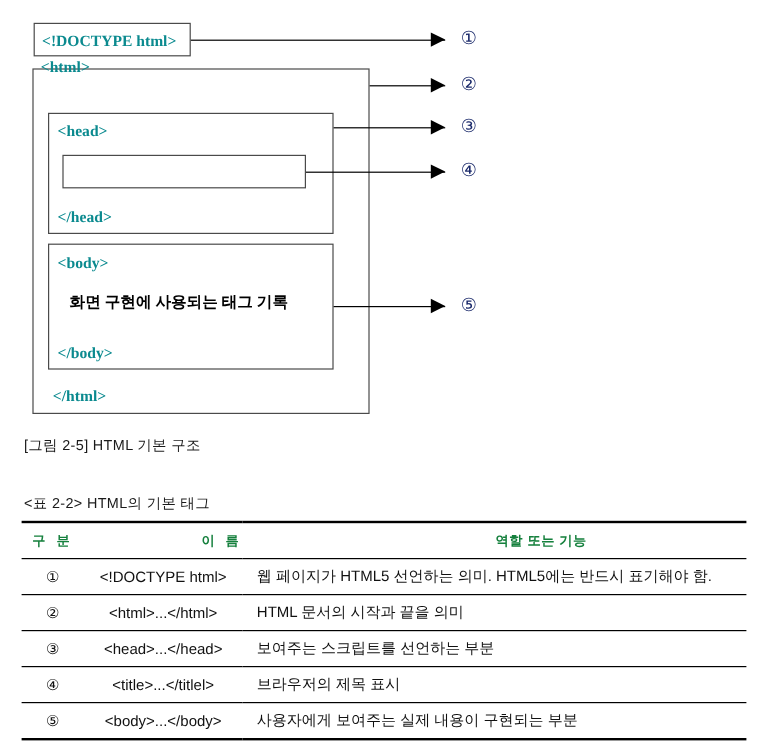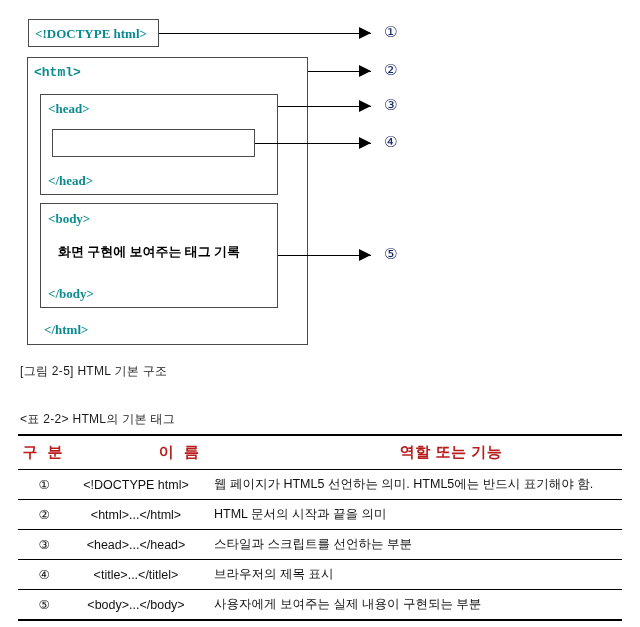--- a/index.html
+++ b/index.html
@@ -95,24 +95,24 @@
     position: absolute;
     left: 18px;
     top: 434px;
     width: 604px;
     border-collapse: collapse;
     font-family: "Liberation Sans", sans-serif;
   }
   #tagtable thead th {
     border-top: 2.5px solid #000000;
     border-bottom: 1.6px solid #000000;
-    font-size: 15px;
+    font-size: 11px;
     font-weight: bold;
     padding: 7px 0 7px 0;
-    color: #b91c1c;
+    color: #15803d;
     margin-left: 35px;
   }
   #tagtable td {
     border-bottom: 1px solid #000000;
     font-size: 12.5px;
     padding: 6px 0 6px 0;
     color: #111111;
   }
   #tagtable tbody tr:last-child td {
     border-bottom: 2.5px solid #000000;
@@ -133,32 +133,32 @@
 </style>
 </head>
 <body>
 
 <div id="diagram">
 
   <div class="dbox" style="left:28px; top:19px; width:131px; height:28px;"></div>
   <div class="code" style="left:35px; top:26px;">&lt;!DOCTYPE html&gt;</div>
 
   <div class="dbox" style="left:27px; top:57px; width:281px; height:288px;"></div>
-  <div class="code" style="left:34px; top:65px;font-family:Liberation Mono, monospace;">&lt;html&gt;</div>
+  <div class="code" style="left:34px; top:48px;">&lt;html&gt;</div>
   <div class="code" style="left:44px; top:322px;">&lt;/html&gt;</div>
 
   <div class="dbox" style="left:40px; top:94px; width:238px; height:101px;"></div>
   <div class="code" style="left:48px; top:101px;">&lt;head&gt;</div>
   <div class="code" style="left:48px; top:173px;">&lt;/head&gt;</div>
 
   <div class="dbox" style="left:52px; top:129px; width:203px; height:28px;"></div>
 
   <div class="dbox" style="left:40px; top:203px; width:238px; height:105px;"></div>
   <div class="code" style="left:48px; top:211px;">&lt;body&gt;</div>
-  <div class="ktext" style="left:58px; top:243px;">화면 구현에 보여주는 태그 기록</div>
+  <div class="ktext" style="left:58px; top:243px;">화면 구현에 사용되는 태그 기록</div>
   <div class="code" style="left:48px; top:286px;">&lt;/body&gt;</div>
 
   <div class="hline" style="left:159px; top:33px; width:212px;"></div>
   <div class="hline" style="left:308px; top:71px; width:63px;"></div>
   <div class="hline" style="left:278px; top:106px; width:93px;"></div>
   <div class="hline" style="left:255px; top:143px; width:116px;"></div>
   <div class="hline" style="left:278px; top:255px; width:93px;"></div>
 
   <div class="arrow" style="left:359px; top:27px;"></div>
   <div class="arrow" style="left:359px; top:65px;"></div>
@@ -193,21 +193,21 @@
       <td class="col-role">웹 페이지가 HTML5 선언하는 의미. HTML5에는 반드시 표기해야 함.</td>
     </tr>
     <tr>
       <td class="col-no cellnum">②</td>
       <td class="col-name">&lt;html&gt;...&lt;/html&gt;</td>
       <td class="col-role">HTML 문서의 시작과 끝을 의미</td>
     </tr>
     <tr>
       <td class="col-no cellnum">③</td>
       <td class="col-name">&lt;head&gt;...&lt;/head&gt;</td>
-      <td class="col-role">스타일과 스크립트를 선언하는 부분</td>
+      <td class="col-role">보여주는 스크립트를 선언하는 부분</td>
     </tr>
     <tr>
       <td class="col-no cellnum">④</td>
       <td class="col-name">&lt;title&gt;...&lt;/titlel&gt;</td>
       <td class="col-role">브라우저의 제목 표시</td>
     </tr>
     <tr>
       <td class="col-no cellnum">⑤</td>
       <td class="col-name">&lt;body&gt;...&lt;/body&gt;</td>
       <td class="col-role">사용자에게 보여주는 실제 내용이 구현되는 부분</td>

